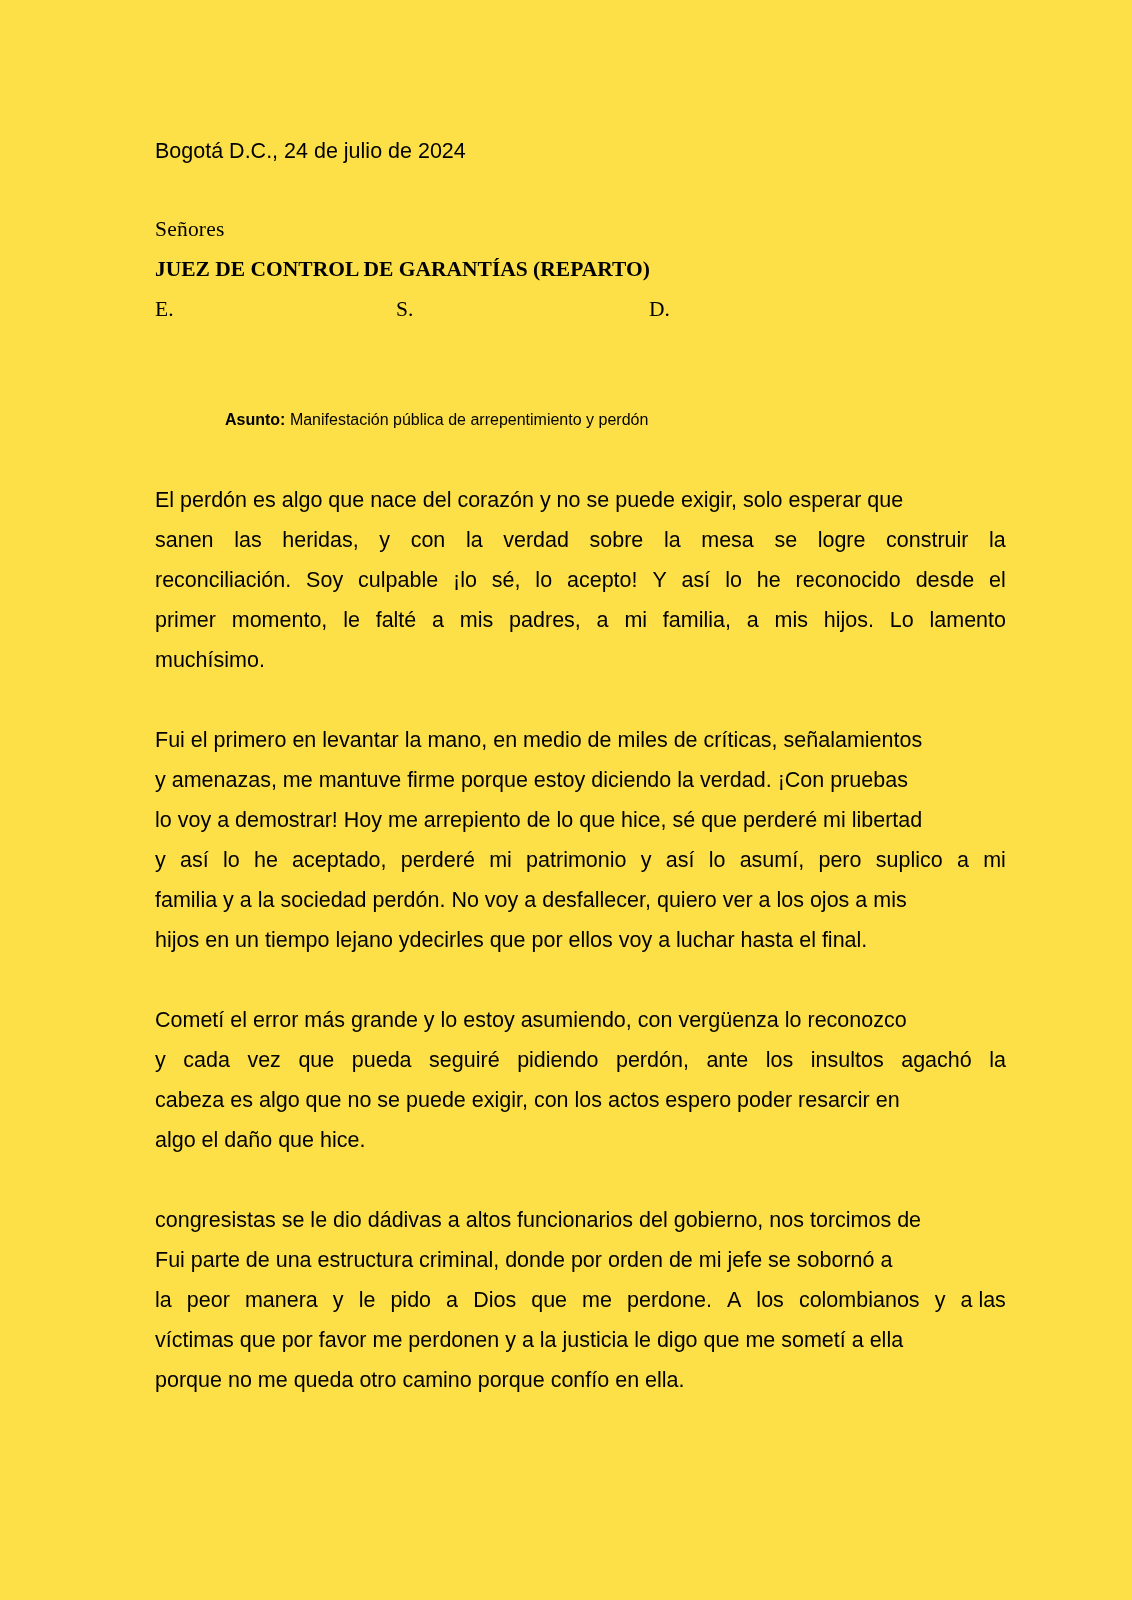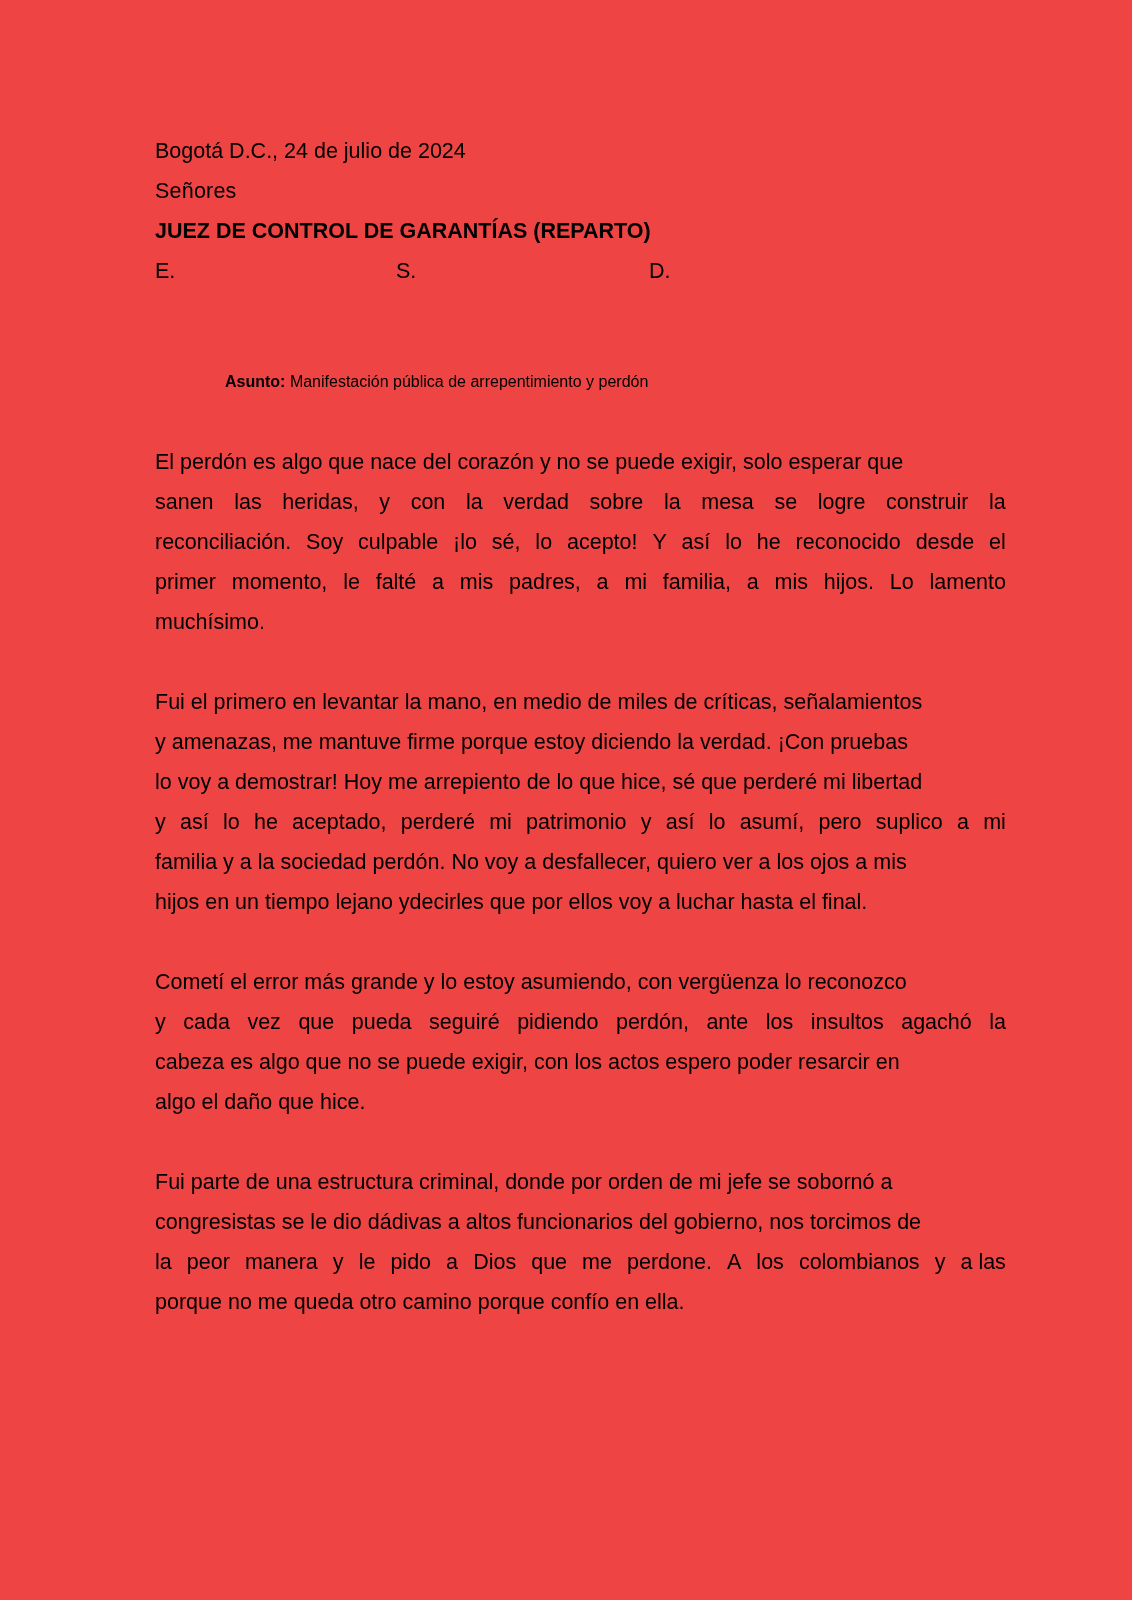--- a/index.html
+++ b/index.html
@@ -14,21 +14,21 @@
     overflow: hidden;
     font-family: "Liberation Sans", sans-serif;
     color: #000000;
     -webkit-font-smoothing: antialiased;
   }
 
   .page {
     position: relative;
     width: 1132px;
     height: 1600px;
-    background: #ef4444;
+    background: #fde047;
     box-sizing: border-box;
   }
 
   .content {
     position: absolute;
     left: 155px;
     top: 131px;
     width: 851px;
   }
 
@@ -41,20 +41,22 @@
   }
 
   
   .date-line {
     font-size: 21.5px;
     line-height: 40px;
   }
 
   
   .addressee-block {
+    margin-top: 38px;
+    font-family: Liberation Serif, serif;
   }
   .addressee-block .line {
     line-height: 40px;
   }
   .recipient-title {
     font-weight: bold;
     font-size: 21.5px;
     line-height: 40px;
     white-space: nowrap;
   }
@@ -146,21 +148,22 @@
           <span class="fline">familia y a la sociedad perdón. No voy a desfallecer, quiero ver a los ojos a mis</span>
           <span class="fline">hijos en un tiempo lejano ydecirles que por ellos voy a luchar hasta el final.</span>
         </p>
         <p class="para">
           <span class="fline">Cometí el error más grande y lo estoy asumiendo, con vergüenza lo reconozco</span>
           <span class="jline"><span>y</span><span>cada</span><span>vez</span><span>que</span><span>pueda</span><span>seguiré</span><span>pidiendo</span><span>perdón,</span><span>ante</span><span>los</span><span>insultos</span><span>agachó</span><span>la</span></span>
           <span class="fline">cabeza es algo que no se puede exigir, con los actos espero poder resarcir en</span>
           <span class="fline">algo el daño que hice.</span>
         </p>
         <p class="para">
+          <span class="fline">congresistas se le dio dádivas a altos funcionarios del gobierno, nos torcimos de</span>
           <span class="fline">Fui parte de una estructura criminal, donde por orden de mi jefe se sobornó a</span>
-          <span class="fline">congresistas se le dio dádivas a altos funcionarios del gobierno, nos torcimos de</span>
           <span class="jline"><span>la</span><span>peor</span><span>manera</span><span>y</span><span>le</span><span>pido</span><span>a</span><span>Dios</span><span>que</span><span>me</span><span>perdone.</span><span>A</span><span>los</span><span>colombianos</span><span>y</span><span>a las</span></span>
+          <span class="fline">víctimas que por favor me perdonen y a la justicia le digo que me sometí a ella</span>
           <span class="fline">porque no me queda otro camino porque confío en ella.</span>
         </p>
       </div>
 
   </div>
 </div>
 
 </body></html>

